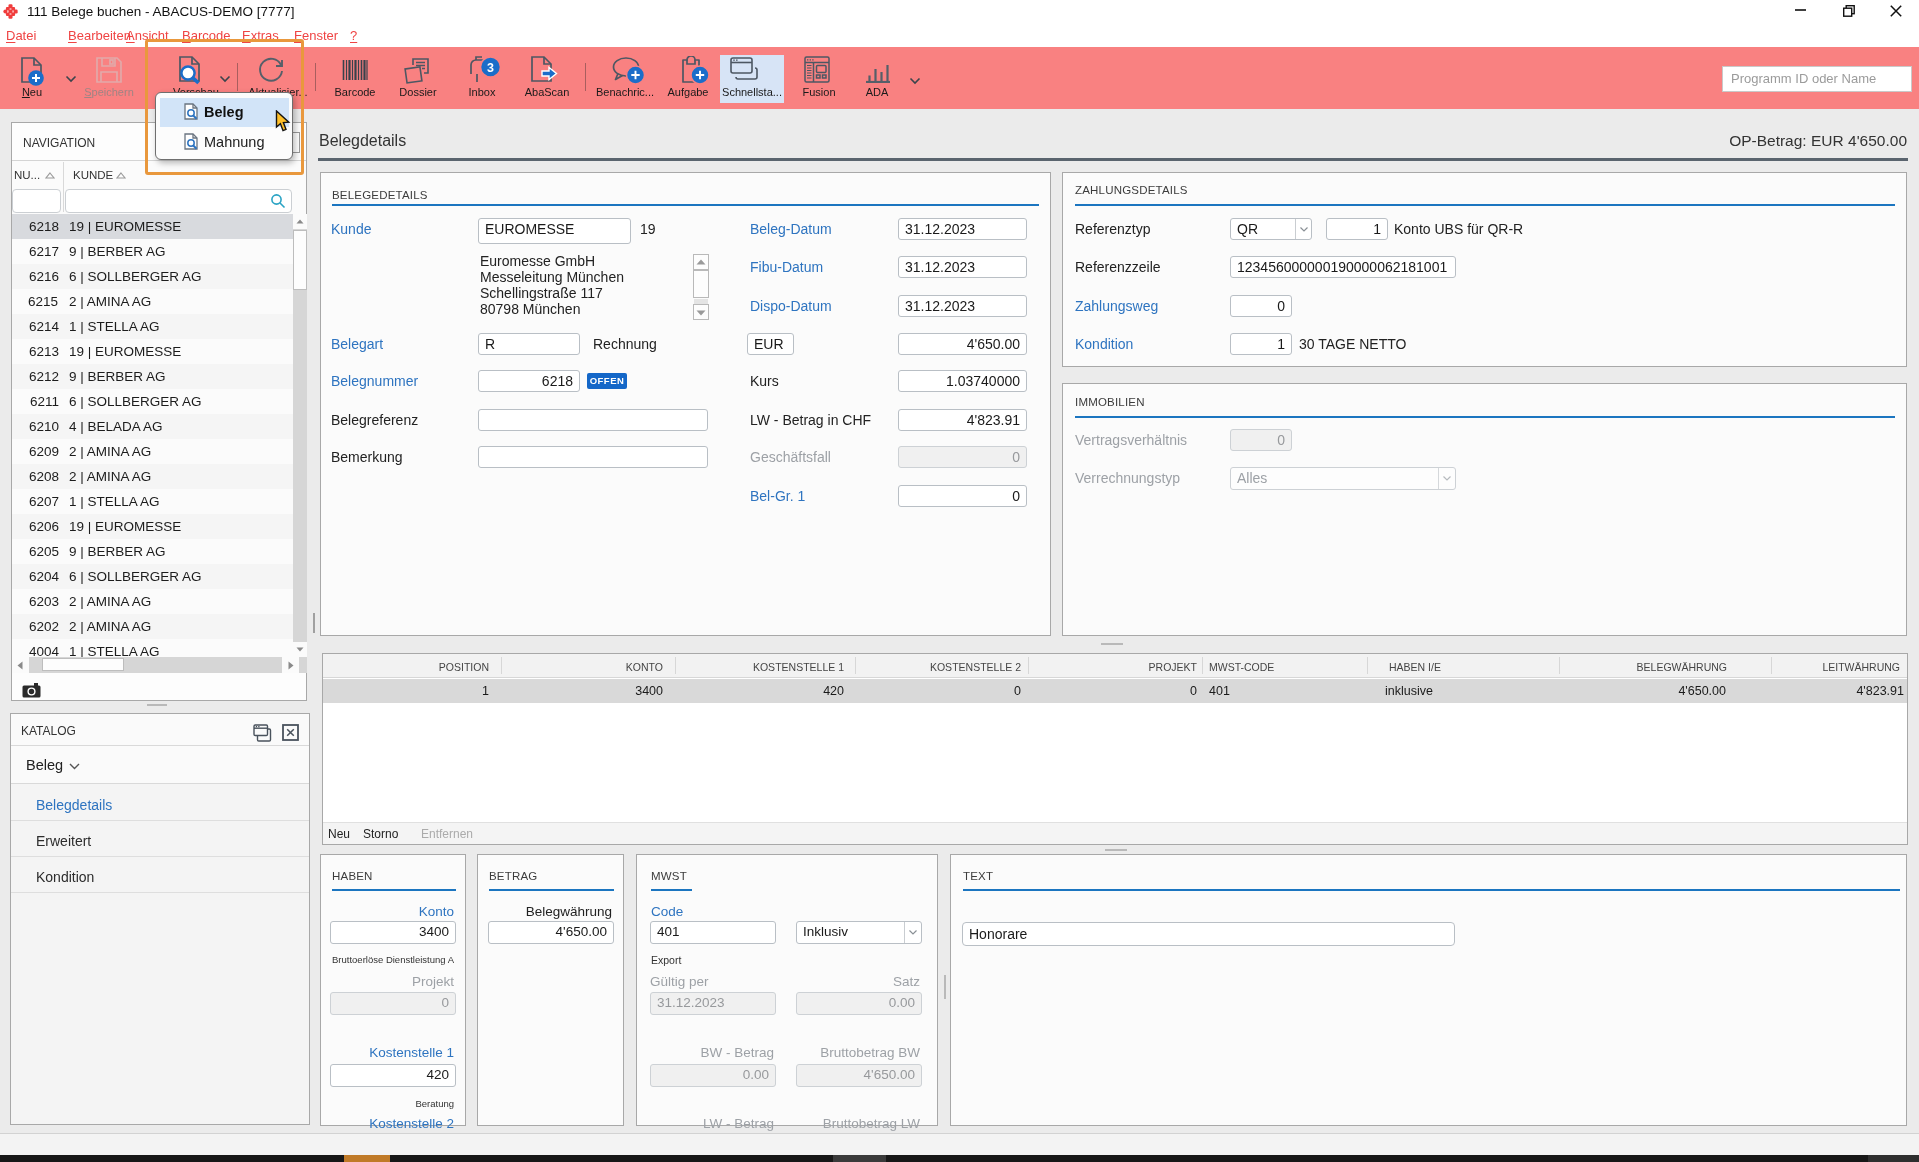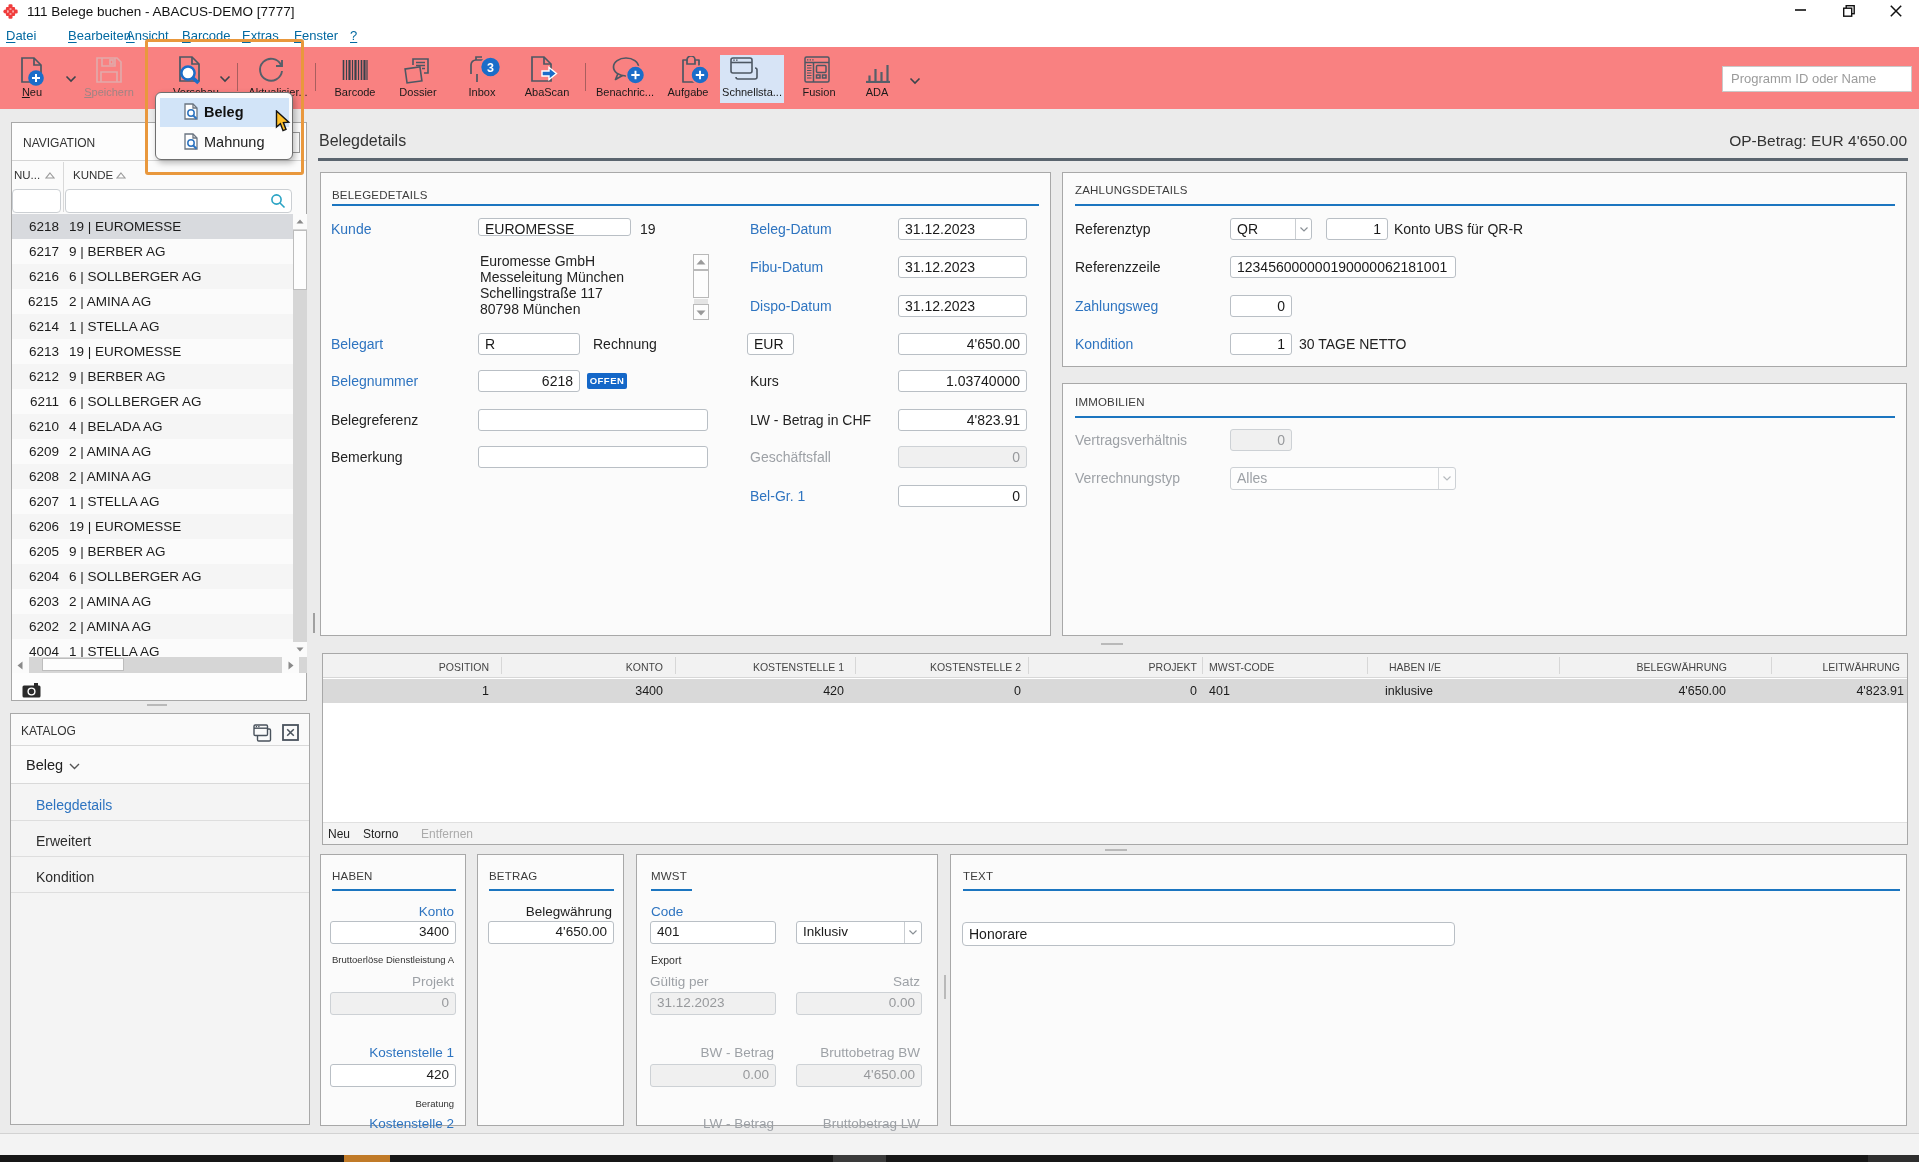--- a/index.html
+++ b/index.html
@@ -2,21 +2,21 @@
 <html><head>
 <meta charset="utf-8">
 <style>
 * { margin:0; padding:0; box-sizing:border-box; }
 html,body { width:1919px; height:1162px; overflow:hidden; }
 body { font-family:"Liberation Sans", sans-serif; position:relative; background:#ebebeb; color:#222; }
 .abs { position:absolute; }
 
 #titlebar { left:0; top:0; width:1919px; height:26px; background:#ffffff; }
 #titletext { left:27px; top:4px; font-size:13.5px; color:#111; }
-#menubar { left:0; top:26px; width:1919px; height:21px; background:#ffffff; font-size:13px; color:#0369a1; }
+#menubar { left:0; top:26px; width:1919px; height:21px; background:#ffffff; font-size:13px; color:#ef4444; }
 .mi { position:absolute; top:2px; }
 .mi u { text-decoration:underline; text-underline-offset:2px; }
 
 #toolbar { left:0; top:47px; width:1919px; height:62px; background:#f98181; }
 .tbtn { position:absolute; text-align:center; font-size:11px; color:#1a1a1a; }
 .tbtn .lbl { position:absolute; left:50%; transform:translateX(-50%); top:30px; white-space:nowrap; }
 .tsep { position:absolute; top:16px; width:1px; height:28px; background:rgba(90,60,60,0.5); }
 .chev { position:absolute; }
 #progsearch { left:1722px; top:66px; width:190px; height:26px; background:#fff; border:1px solid #c9c9c9; font-size:13px; color:#9b9b9b; line-height:24px; padding-left:8px; }
 
@@ -247,21 +247,21 @@
 <div class="abs" style="left:319px;top:132px;font-size:16px;color:#333">Belegdetails</div>
 <div class="abs" style="left:1717px;top:132px;width:190px;text-align:right;font-size:15.5px;color:#333">OP-Betrag: EUR 4'650.00</div>
 <div class="abs" style="left:318px;top:158px;width:1590px;height:3px;background:#5a646e"></div>
 
 <div class="panel" style="left:320px;top:172px;width:731px;height:464px">
   <div class="sechead" style="left:11px;top:16px">BELEGEDETAILS</div>
   <div class="secline" style="left:11px;top:31px;width:707px"></div>
 </div>
 <div class="abs" style="left:320px;top:175px;width:731px;height:461px">
   <div class="flabel blue" style="left:11px;top:46px">Kunde</div>
-  <div class="inp" style="left:158px;top:43px;width:153px;height:18px">EUROMESSE</div>
+  <div class="inp" style="left:158px;top:43px;width:153px;height:26px">EUROMESSE</div>
   <div class="flabel" style="left:320px;top:46px">19</div>
   <div class="abs" style="left:160px;top:78px;font-size:14px;color:#222;line-height:16px">Euromesse GmbH<br>Messeleitung München<br>Schellingstraße 117<br>80798 München</div>
 
   <div class="abs" style="left:373px;top:79px;width:16px;height:66px">
     <div style="position:absolute;left:0;top:0;width:16px;height:16px;background:#fdfdfd;border:1px solid #b9b9b9">
         <svg width="10" height="6" viewBox="0 0 10 6" style="position:absolute;left:2px;top:4px">
           <path d="M5 0.5 L9.5 5.5 H0.5 Z" fill="#9a9a9a"></path>
         </svg>
       </div>
     <div style="position:absolute;left:0;top:16px;width:16px;height:28px;background:#fdfdfd;border:1px solid #b9b9b9"></div>

